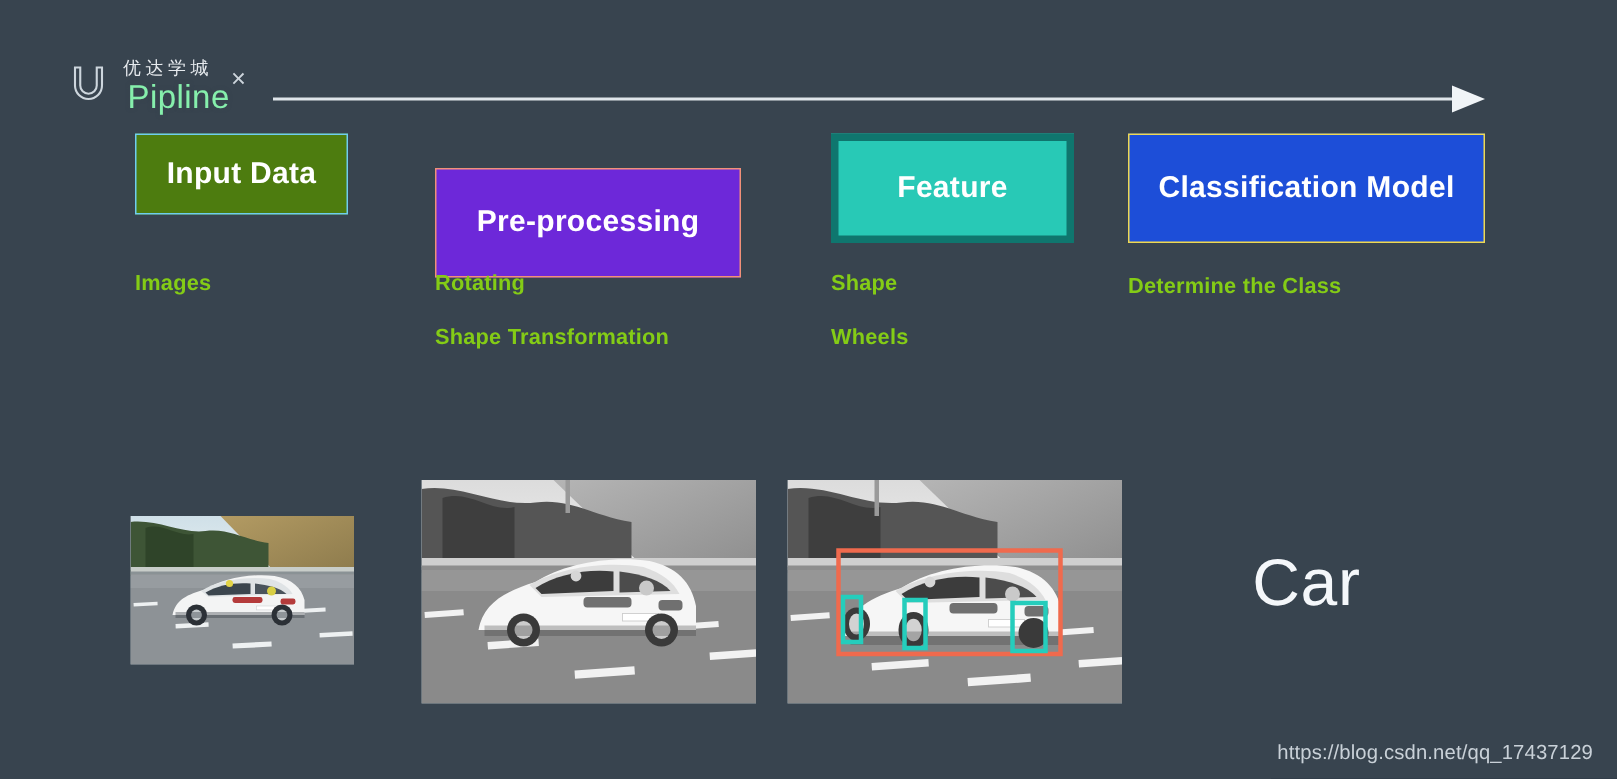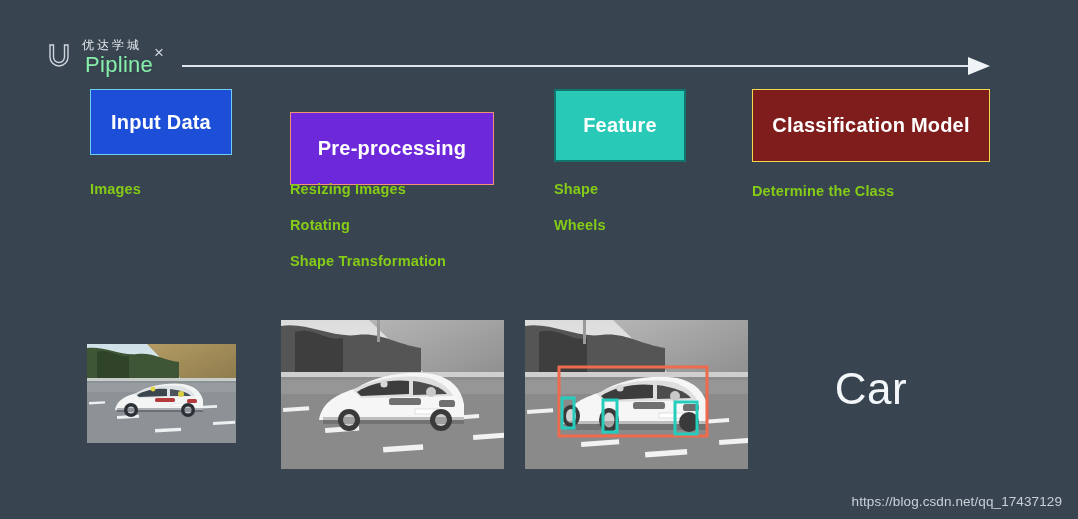--- a/index.html
+++ b/index.html
@@ -93,24 +93,24 @@
     display: flex;
     align-items: center;
     justify-content: center;
     box-sizing: border-box;
     color: #ffffff;
     font-size: 20px;
     font-weight: bold;
     letter-spacing: 0.2px;
     white-space: nowrap;
   }
-  .stage.s0 { left: 90px;  top: 89px; width: 142px; height: 66px; background: #1d4ed8; border: 1px solid #6fcdf0; }
+  .stage.s0 { left: 90px;  top: 89px; width: 142px; height: 54px; background: #4d7c0f; border: 1px solid #6fcdf0; }
   .stage.s1 { left: 290px; top: 89px; width: 204px; height: 73px; background: #6d28d9; border: 1px solid #f29078; margin-top: 23px; }
-  .stage.s2 { left: 554px; top: 89px; width: 132px; height: 73px; background: #28c9b6; border: 2px solid #0f766e; }
-  .stage.s3 { left: 752px; top: 89px; width: 238px; height: 73px; background: #7f1d1d; border: 1px solid #efd951; }
+  .stage.s2 { left: 554px; top: 89px; width: 162px; height: 73px; background: #28c9b6; border: 5px solid #0f766e; }
+  .stage.s3 { left: 752px; top: 89px; width: 238px; height: 73px; background: #1d4ed8; border: 1px solid #efd951; }
 
   
   .col {
     position: absolute;
     color: #84cc16;
     font-size: 14.5px;
     font-weight: bold;
     letter-spacing: 0.15px;
   }
   .col .line { margin-bottom: 20px; white-space: nowrap; }
@@ -186,21 +186,20 @@
     <span>Feature</span>
   </div>
   <div class="stage s3">
     <span>Classification Model</span>
   </div>
 
   <div class="col c0">
     <div class="line">Images</div>
   </div>
   <div class="col c1">
-    <div class="line">Resizing Images</div>
     <div class="line">Rotating</div>
     <div class="line">Shape Transformation</div>
   </div>
   <div class="col c2">
     <div class="line">Shape</div>
     <div class="line">Wheels</div>
   </div>
   <div class="col c3">
     <div class="line">Determine the Class</div>
   </div>

